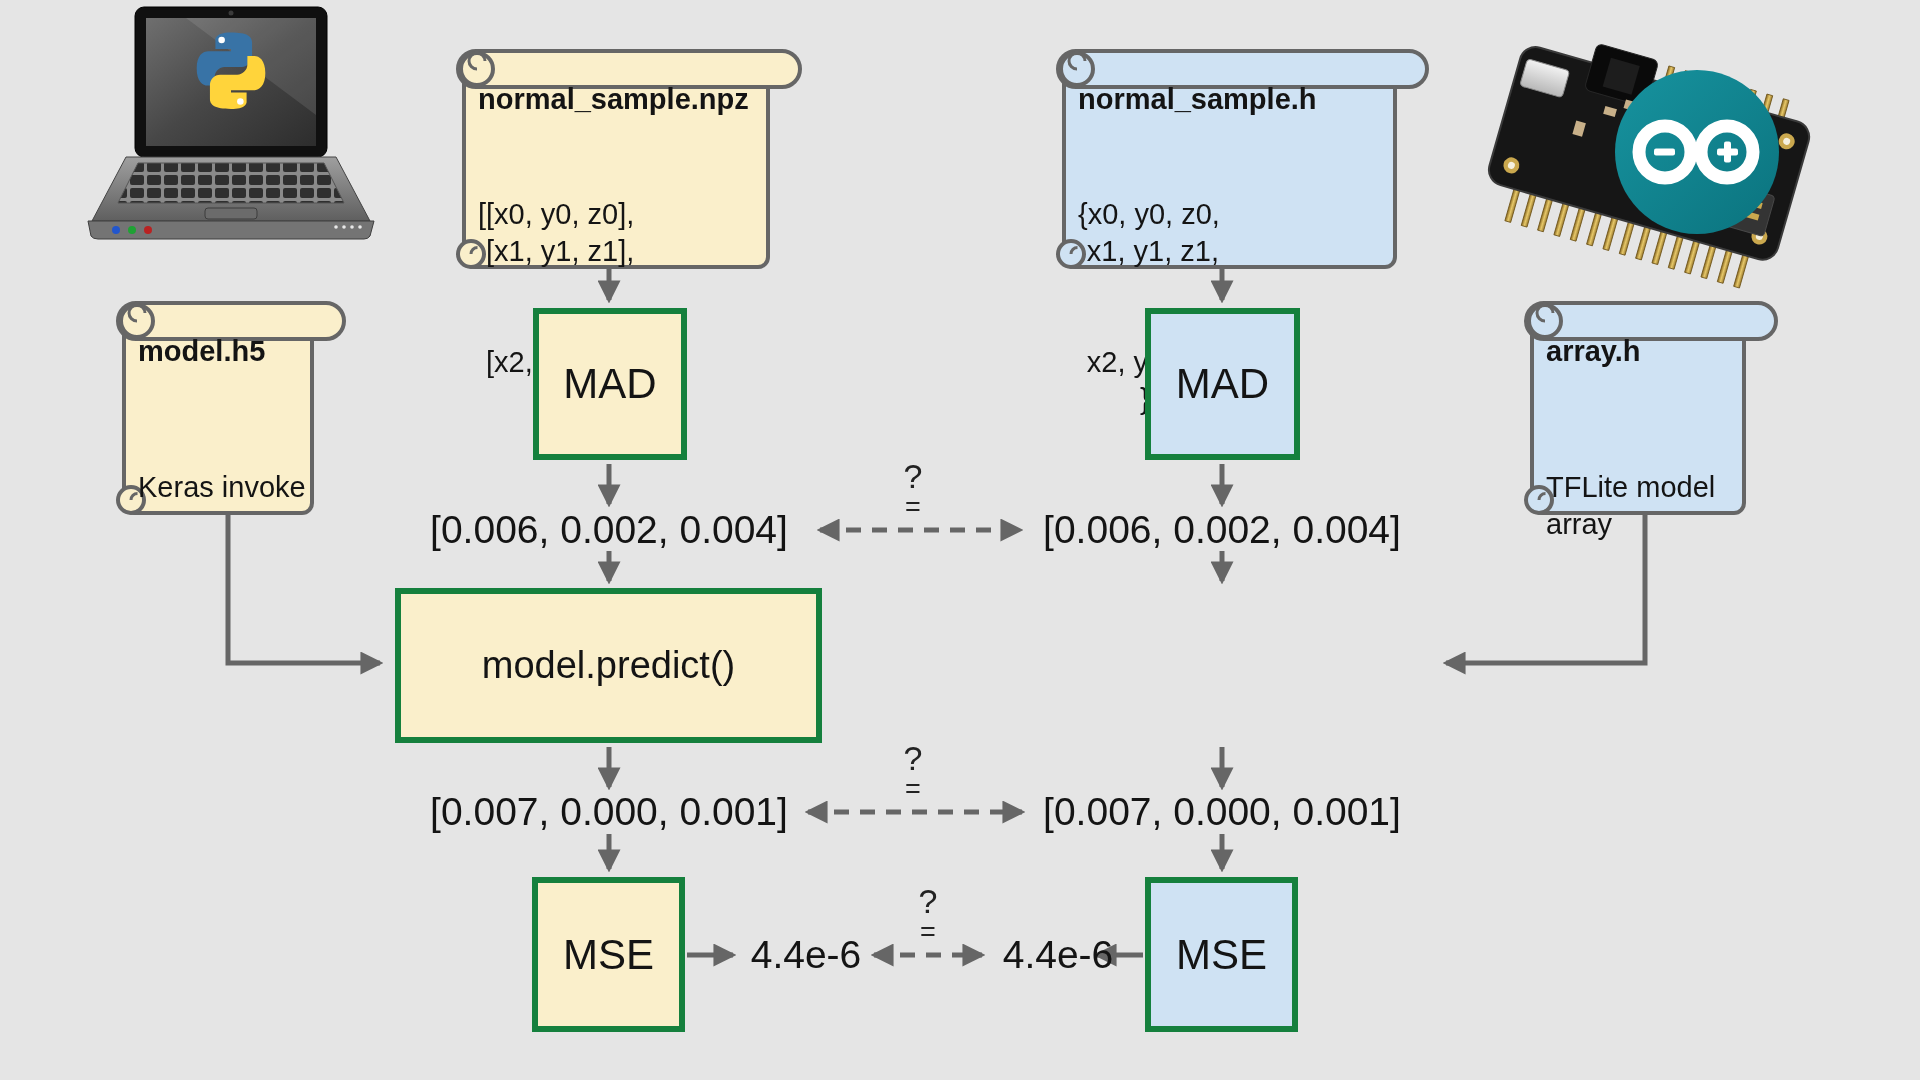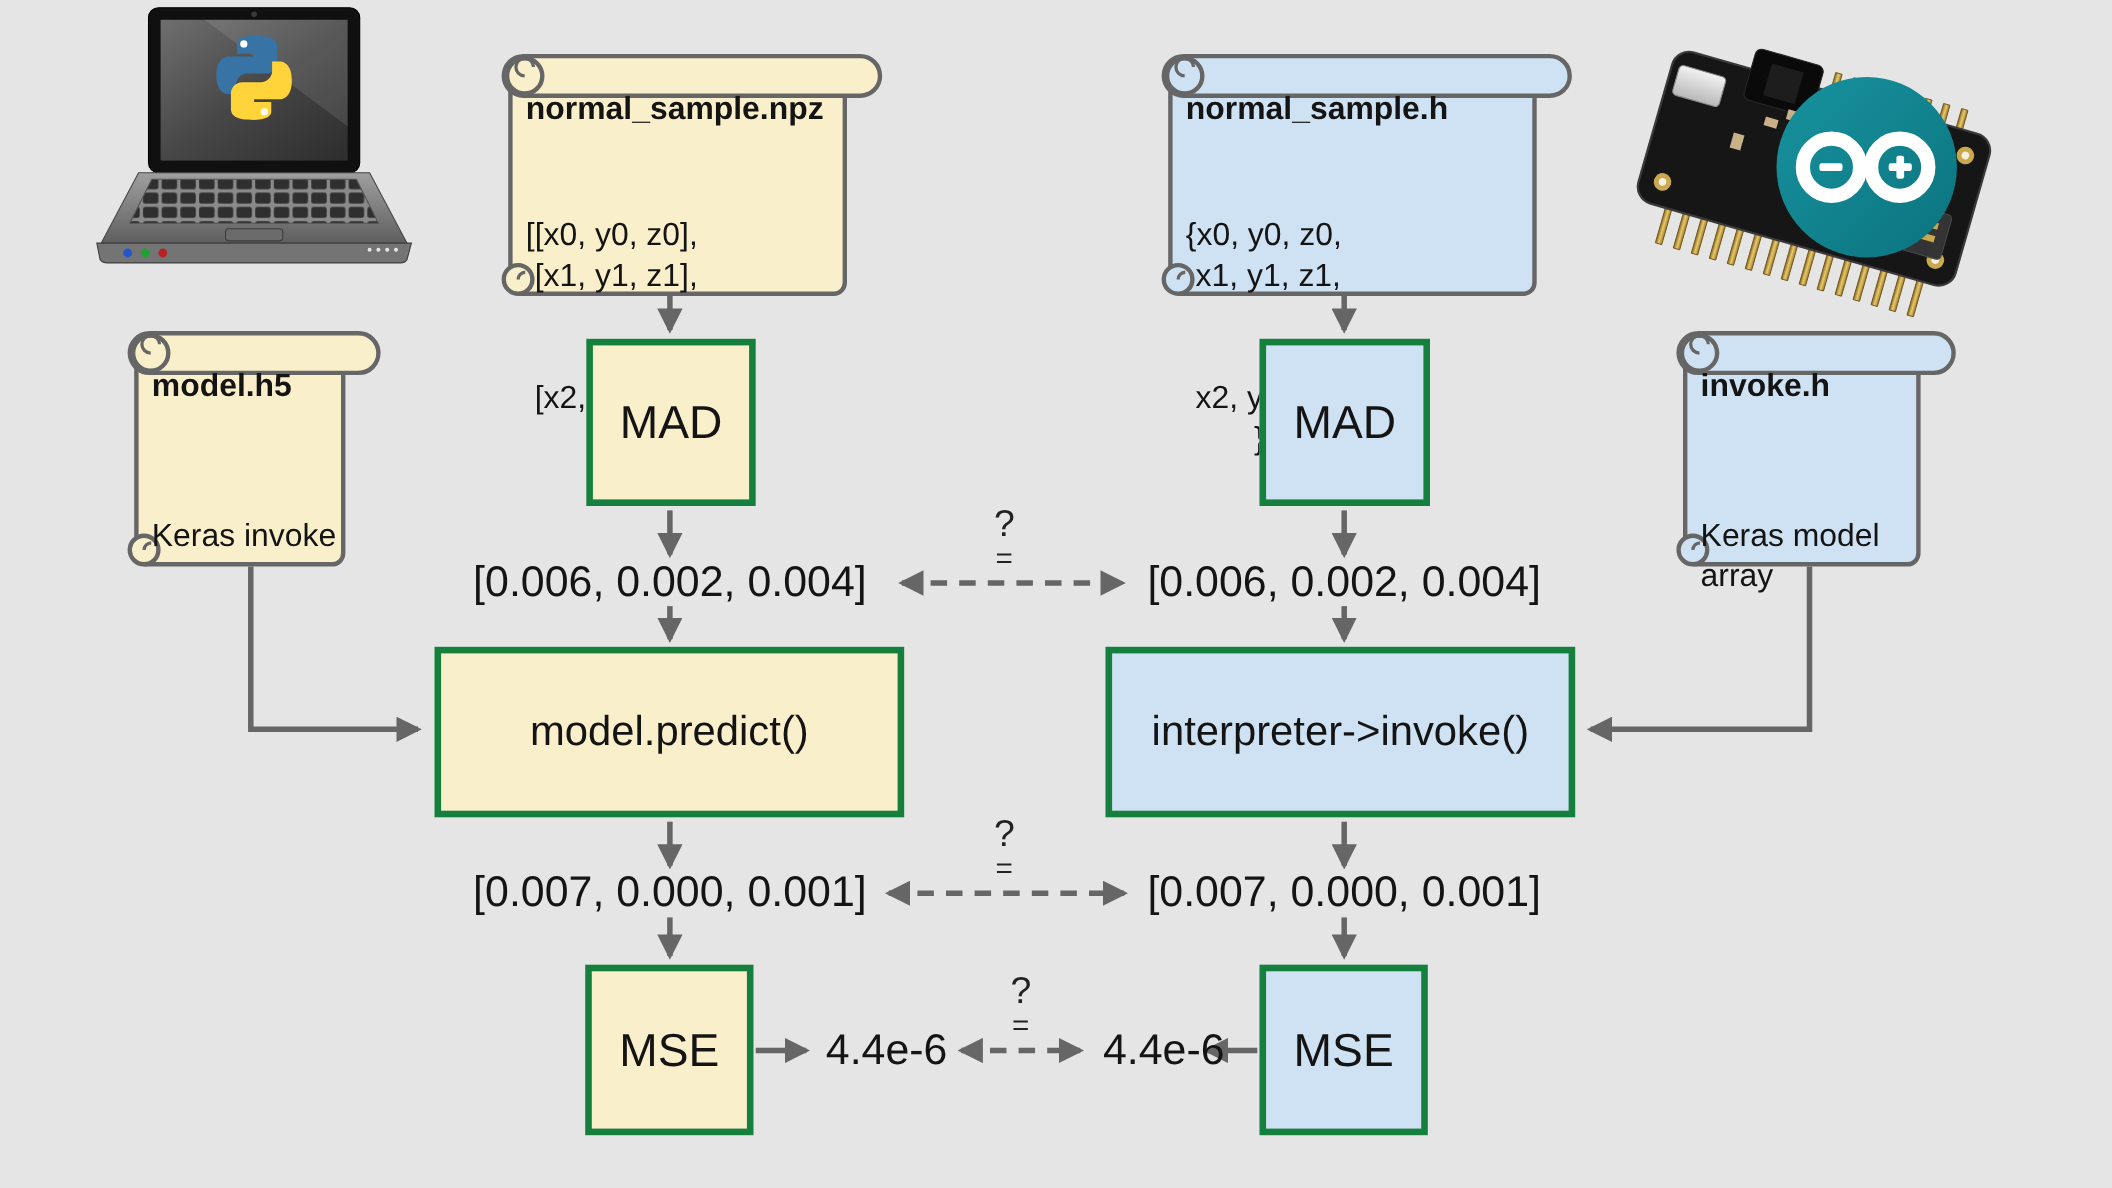--- a/index.html
+++ b/index.html
@@ -254,30 +254,29 @@
 
   <div class="scroll" id="scroll-modelh">
       <svg width="266" height="226" viewBox="0 0 266 226">
     <rect x="14" y="22" width="212" height="194" rx="10" fill="#CFE2F3" stroke="#666666" stroke-width="4"></rect>
     <circle cx="21" cy="203" r="13" fill="#CFE2F3" stroke="#666666" stroke-width="4"></circle>
     <path d="M21 203 a6.5 6.5 0 0 1 6.5 -6.5" fill="none" stroke="#666666" stroke-width="3"></path>
     <rect x="8" y="6" width="250" height="36" rx="18" fill="#CFE2F3" stroke="#666666" stroke-width="4"></rect>
     <circle cx="27" cy="24" r="16" fill="#CFE2F3" stroke="#666666" stroke-width="4"></circle>
     <path d="M27 24 a8 8 0 1 1 8 -8" fill="none" stroke="#666666" stroke-width="3"></path>
   </svg>
-    <div class="scroll-title">invoke.h</div>
-    <div class="scroll-body">
-      <div>Keras model</div><div>array</div>
+    <div class="scroll-title">array.h</div>
+    <div class="scroll-body">
+      <div>TFLite model</div><div>array</div>
     </div>
   </div>
 
   <div class="node yellow" id="box-mad-left">MAD</div>
   <div class="node blue" id="box-mad-right">MAD</div>
   <div class="node yellow" id="box-predict">model.predict()</div>
-  <div class="node blue" id="box-invoke">interpreter-&gt;invoke()</div>
   <div class="node yellow" id="box-mse-left">MSE</div>
   <div class="node blue" id="box-mse-right">MSE</div>
 
   <div class="val" id="val-mad-left">[0.006, 0.002, 0.004]</div>
   <div class="val" id="val-mad-right">[0.006, 0.002, 0.004]</div>
   <div class="val" id="val-pred-left">[0.007, 0.000, 0.001]</div>
   <div class="val" id="val-pred-right">[0.007, 0.000, 0.001]</div>
   <div class="val" id="val-mse-left">4.4e-6</div>
   <div class="val" id="val-mse-right">4.4e-6</div>
 

